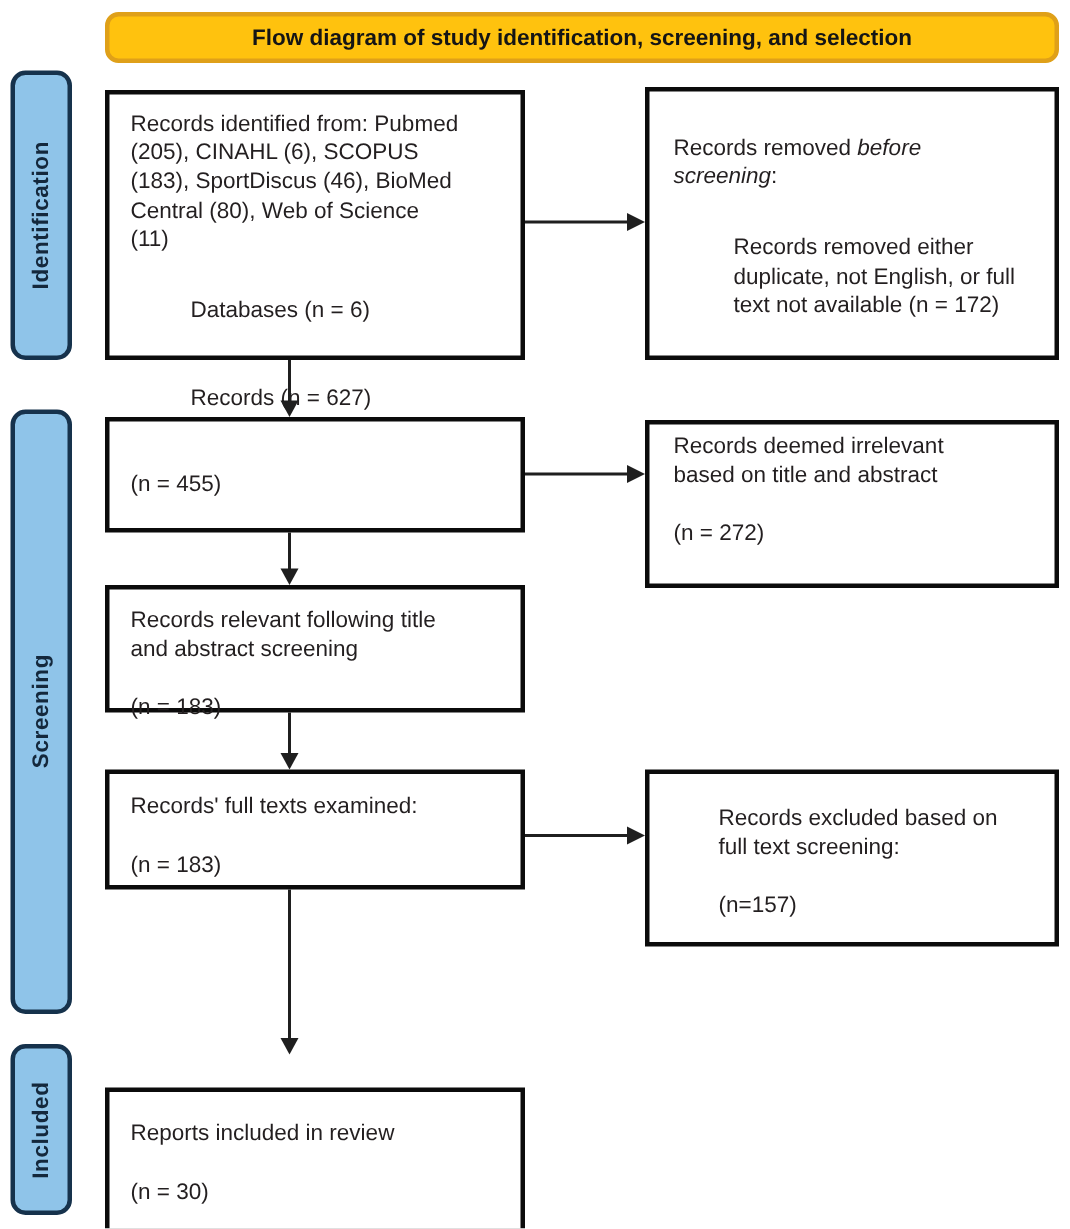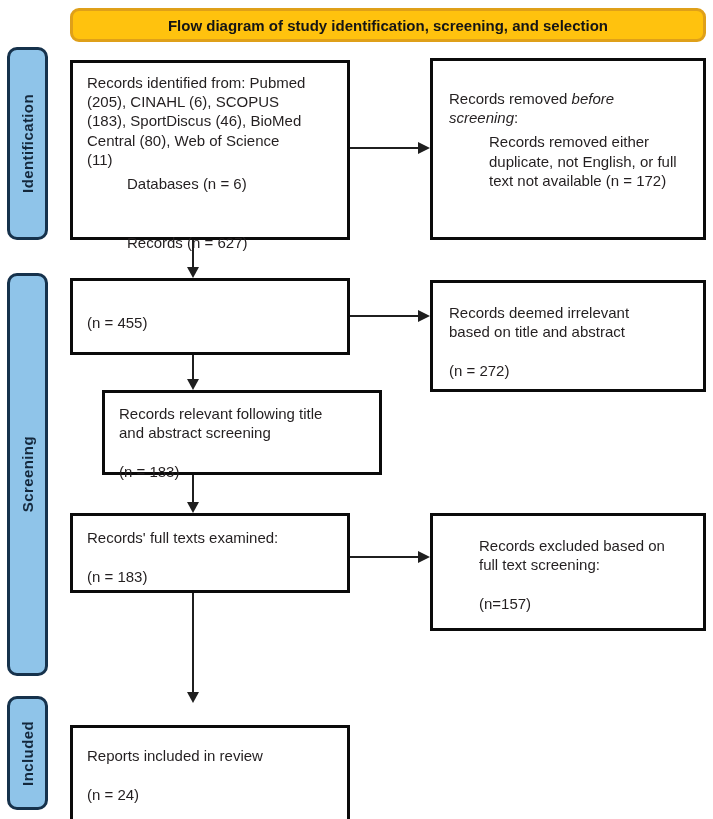--- a/index.html
+++ b/index.html
@@ -25,30 +25,30 @@
     white-space: nowrap;
   }
   #stage-identification { top: 47px;  height: 193px; }
   #stage-screening      { top: 273px; height: 403px; }
   #stage-included       { top: 696px; height: 114px; }
   .box {
     position: absolute; background: #ffffff; border: 3px solid #0b0b0b;
     box-sizing: border-box; font-size: 15px; line-height: 1.28; color: #231f20;
   }
   .box p { margin: 0; white-space: pre-line; }
-  .box .sub   { padding-left: 40px; margin-top: 5px; }
+  .box .sub   { padding-left: 40px; margin-top: 28px; }
   .box .sub2  { padding-left: 40px; margin-top: 40px; }
   .box .count { margin-top: 20px; }
   .italic { font-style: italic; }
 
   #box-identified { left: 70px;  top: 60px;  width: 280px; height: 180px; padding: 10px 6px 0 14px; }
   #box-removed    { left: 430px; top: 58px;  width: 276px; height: 182px; padding: 28px 12px 0 16px; }
   #box-screened   { left: 70px;  top: 278px; width: 280px; height: 77px;  padding: 12px 10px 0 14px; }
-  #box-irrelevant { left: 430px; top: 280px; width: 276px; height: 112px; padding: 20px 12px 0 16px; }
-  #box-relevant   { left: 70px;  top: 390px; width: 280px; height: 85px;  padding: 11px 10px 0 14px; margin-left: 32px; }
+  #box-irrelevant { left: 430px; top: 280px; width: 276px; height: 112px; padding: 5px 12px 0 16px; }
+  #box-relevant   { left: 70px;  top: 390px; width: 280px; height: 85px;  padding: 11px 10px 0 14px; }
   #box-fulltext   { left: 70px;  top: 513px; width: 280px; height: 80px;  padding: 12px 10px 0 14px; }
   #box-excluded   { left: 430px; top: 513px; width: 276px; height: 118px; padding: 20px 12px 0 46px; }
   #box-included   { left: 70px;  top: 725px; width: 280px; height: 97px;  padding: 18px 10px 0 14px; }
 
   .aline { position: absolute; background: #1f1f1f; }
   .ah { height: 2px; }
   .av { width: 2px; }
   .head-right {
     position: absolute; width: 0; height: 0;
     border-top: 6px solid transparent; border-bottom: 6px solid transparent;
@@ -119,21 +119,21 @@
   </div>
 
   <div class="box" id="box-excluded">
     <p>Records excluded based on
 full text screening:</p>
     <p class="count">(n=157)</p>
   </div>
 
   <div class="box" id="box-included">
     <p>Reports included in review</p>
-    <p class="count">(n = 24)</p>
+    <p class="count">(n = 30)</p>
   </div>
 
   <div>
     <div class="aline ah" style="left:350px; top:147px; width:68px;"></div>
     <div class="head-right" style="left:418px; top:142px;"></div>
   </div>
   <div>
     <div class="aline ah" style="left:350px; top:315px; width:68px;"></div>
     <div class="head-right" style="left:418px; top:310px;"></div>
   </div>

